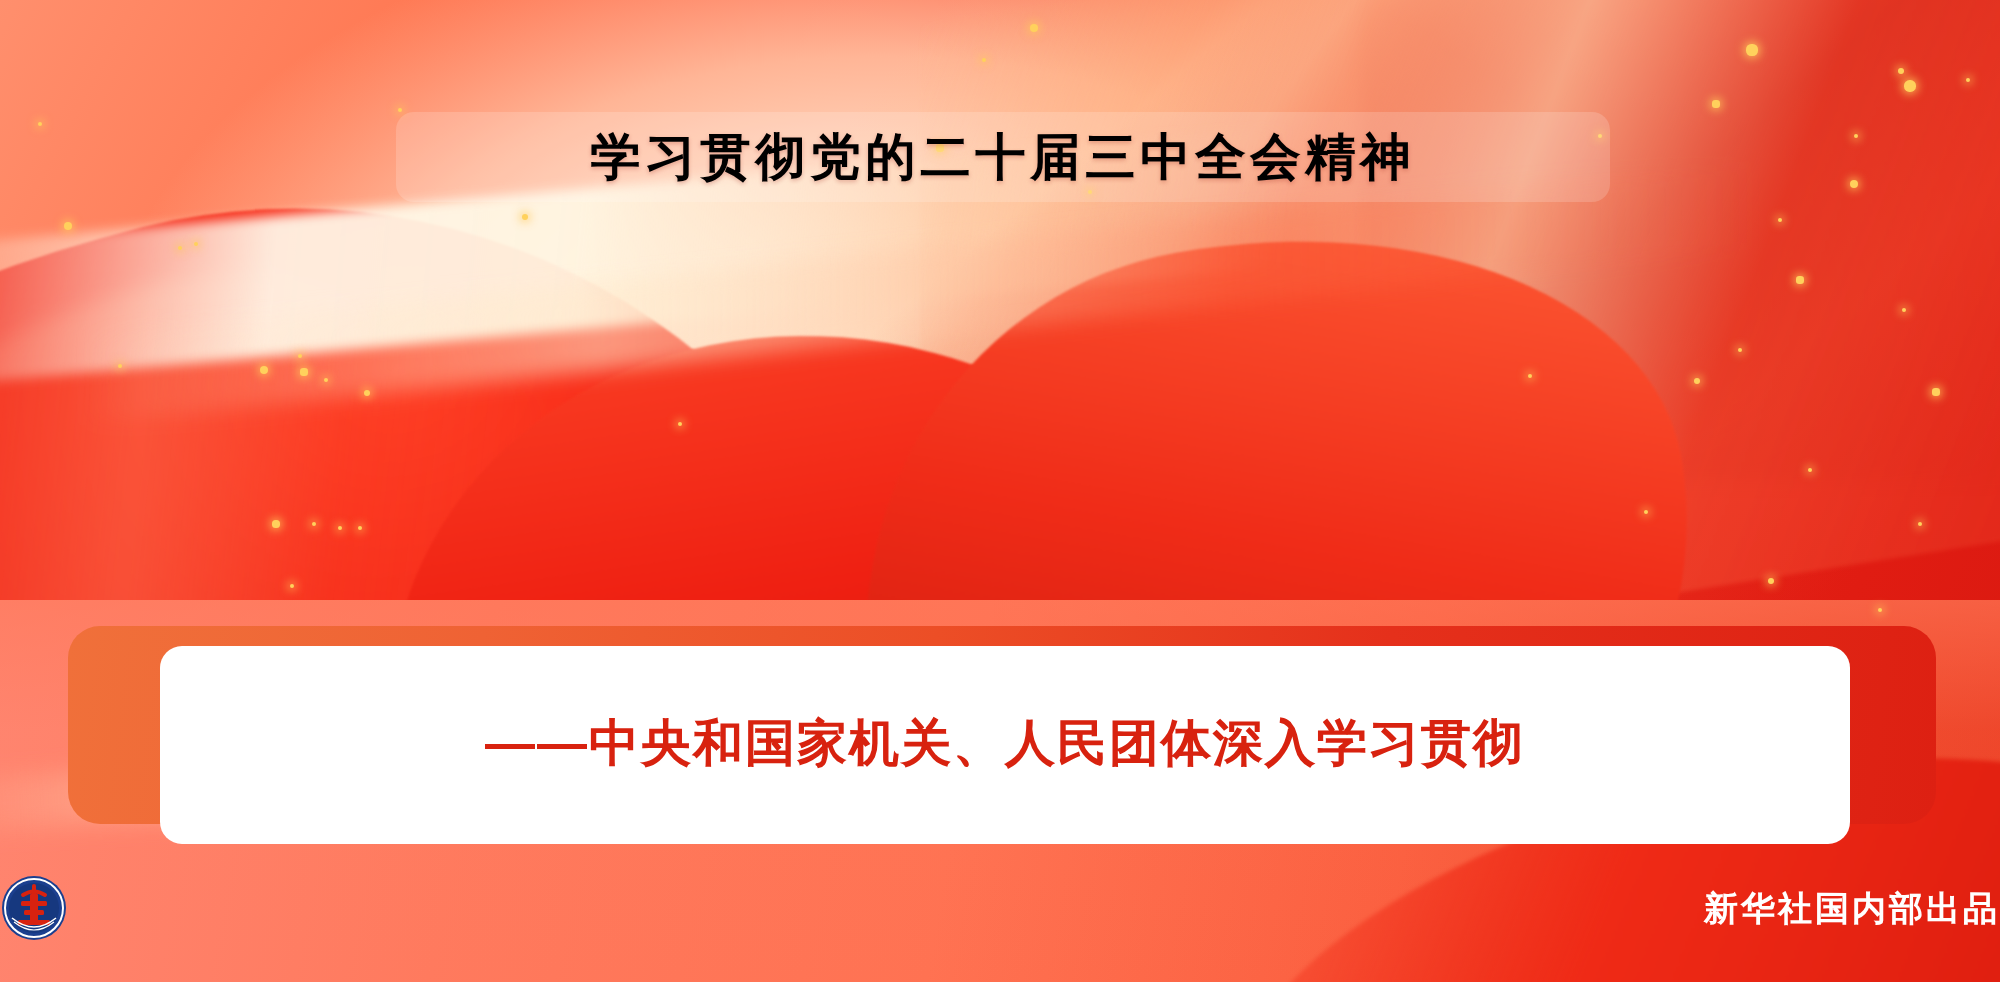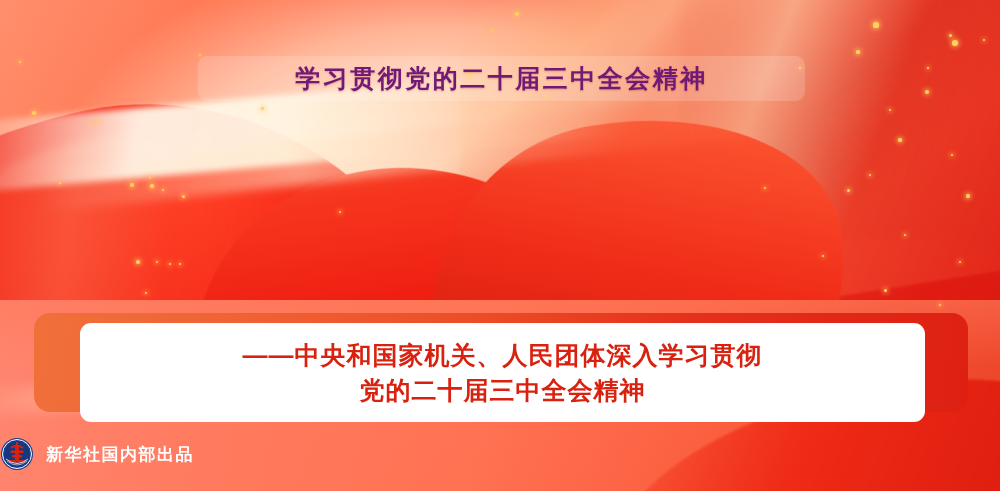--- a/index.html
+++ b/index.html
@@ -151,21 +151,21 @@
     position: absolute;
     left: 198px; top: 56px;
     width: 607px; height: 45px;
     background: rgba(255,255,255,.17);
     border-radius: 9px;
     display: flex;
     align-items: center;
     justify-content: center;
   }
   #top-banner .txt {
-    color: #701a75;
+    color: #000000;
     font-size: 25px;
     font-weight: bold;
     letter-spacing: 2.5px;
     white-space: nowrap;
     text-shadow: 0 1px 2px rgba(150,20,10,.25);
   }
 
   
   #headline {
     position: absolute;
@@ -226,21 +226,21 @@
     line-height: 1.3;
     white-space: nowrap;
   }
 
   
   #footer {
     position: absolute;
     left: 0; right: 0; top: 437px;
     display: flex;
     align-items: center;
-    justify-content: flex-start;
+    justify-content: space-between;
     gap: 12px;
   }
   #footer .credit {
     color: #ffffff;
     font-size: 17px;
     font-weight: bold;
     letter-spacing: 1.5px;
     white-space: nowrap;
   }
   #xinhua-logo { display: block; }
@@ -311,21 +311,20 @@
     </div>
 
   <div id="top-banner">
     <span class="txt">学习贯彻党的二十届三中全会精神</span>
   </div>
 
 
   <div id="subtitle-frame"></div>
   <div id="subtitle-box">
     <span class="sline">——中央和国家机关、人民团体深入学习贯彻</span>
-    <span class="sline">党的二十届三中全会精神</span>
   </div>
 
   <div id="footer">
     <span>
       <svg id="xinhua-logo" width="34" height="34" viewBox="0 0 68 68" aria-hidden="true">
         <circle cx="34" cy="34" r="32" fill="#1b3f8f"></circle>
         <circle cx="34" cy="34" r="29" fill="none" stroke="#ffffff" stroke-width="2"></circle>
         <circle cx="34" cy="34" r="25" fill="#16387f"></circle>
         <path d="M34 12 L34 20" stroke="#d8220f" stroke-width="4" stroke-linecap="round"></path>
         <path d="M23 21 Q34 14 45 21" stroke="#d8220f" stroke-width="4" fill="none" stroke-linecap="round"></path>

